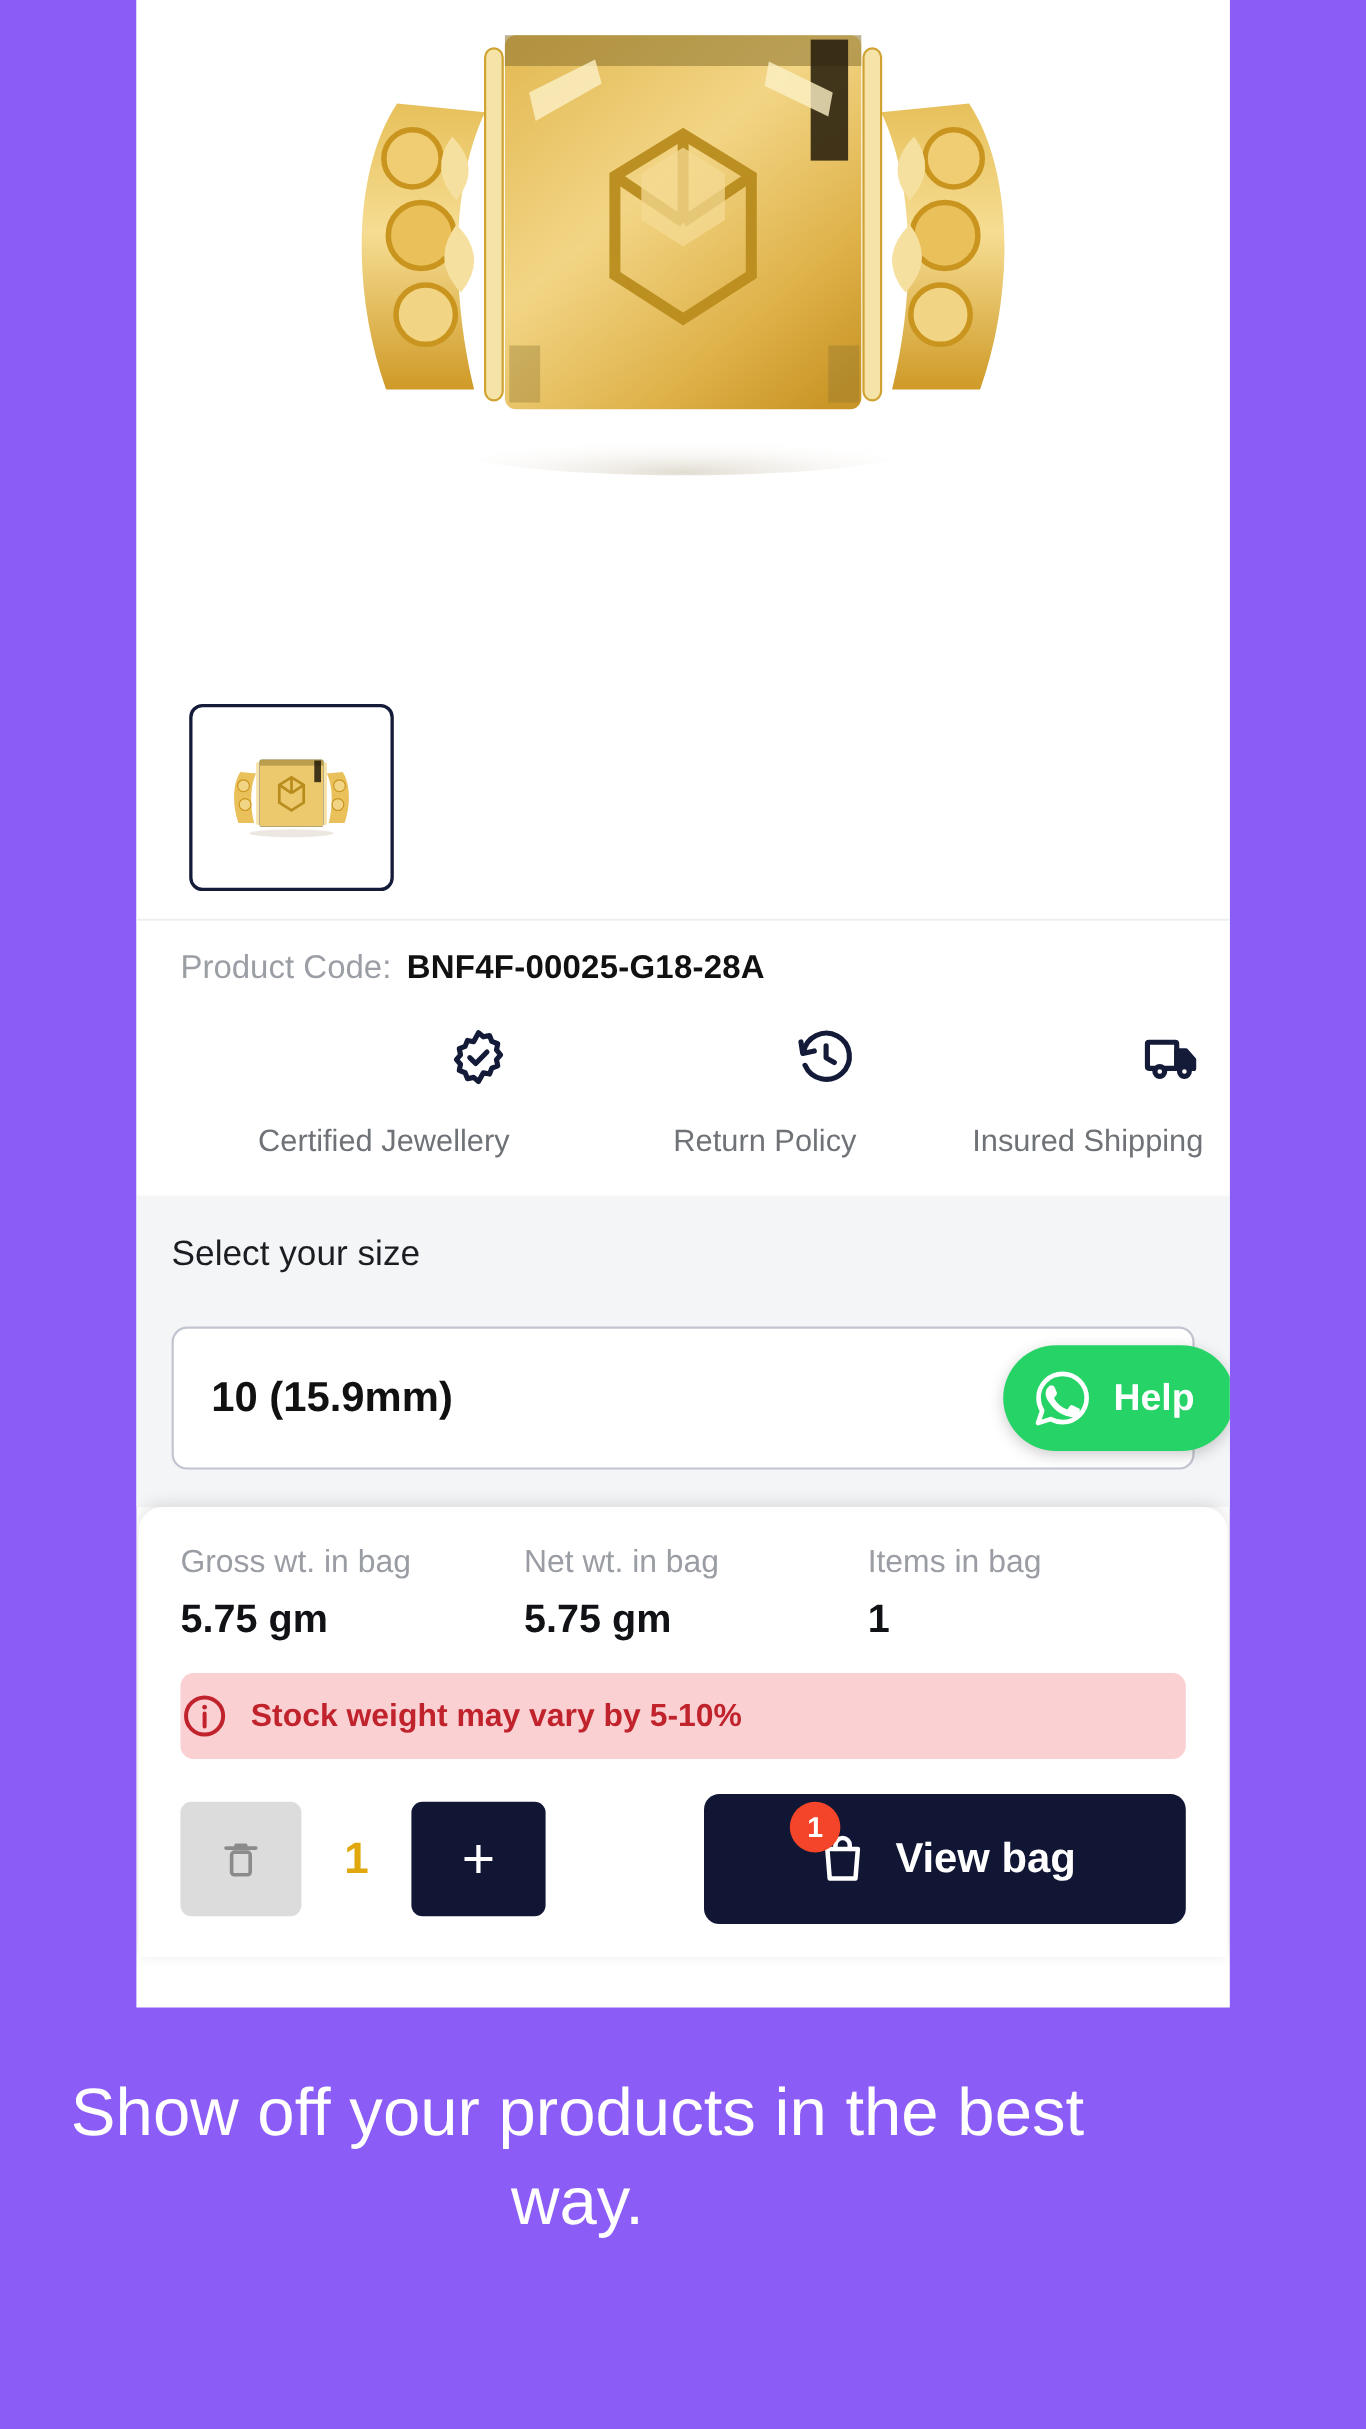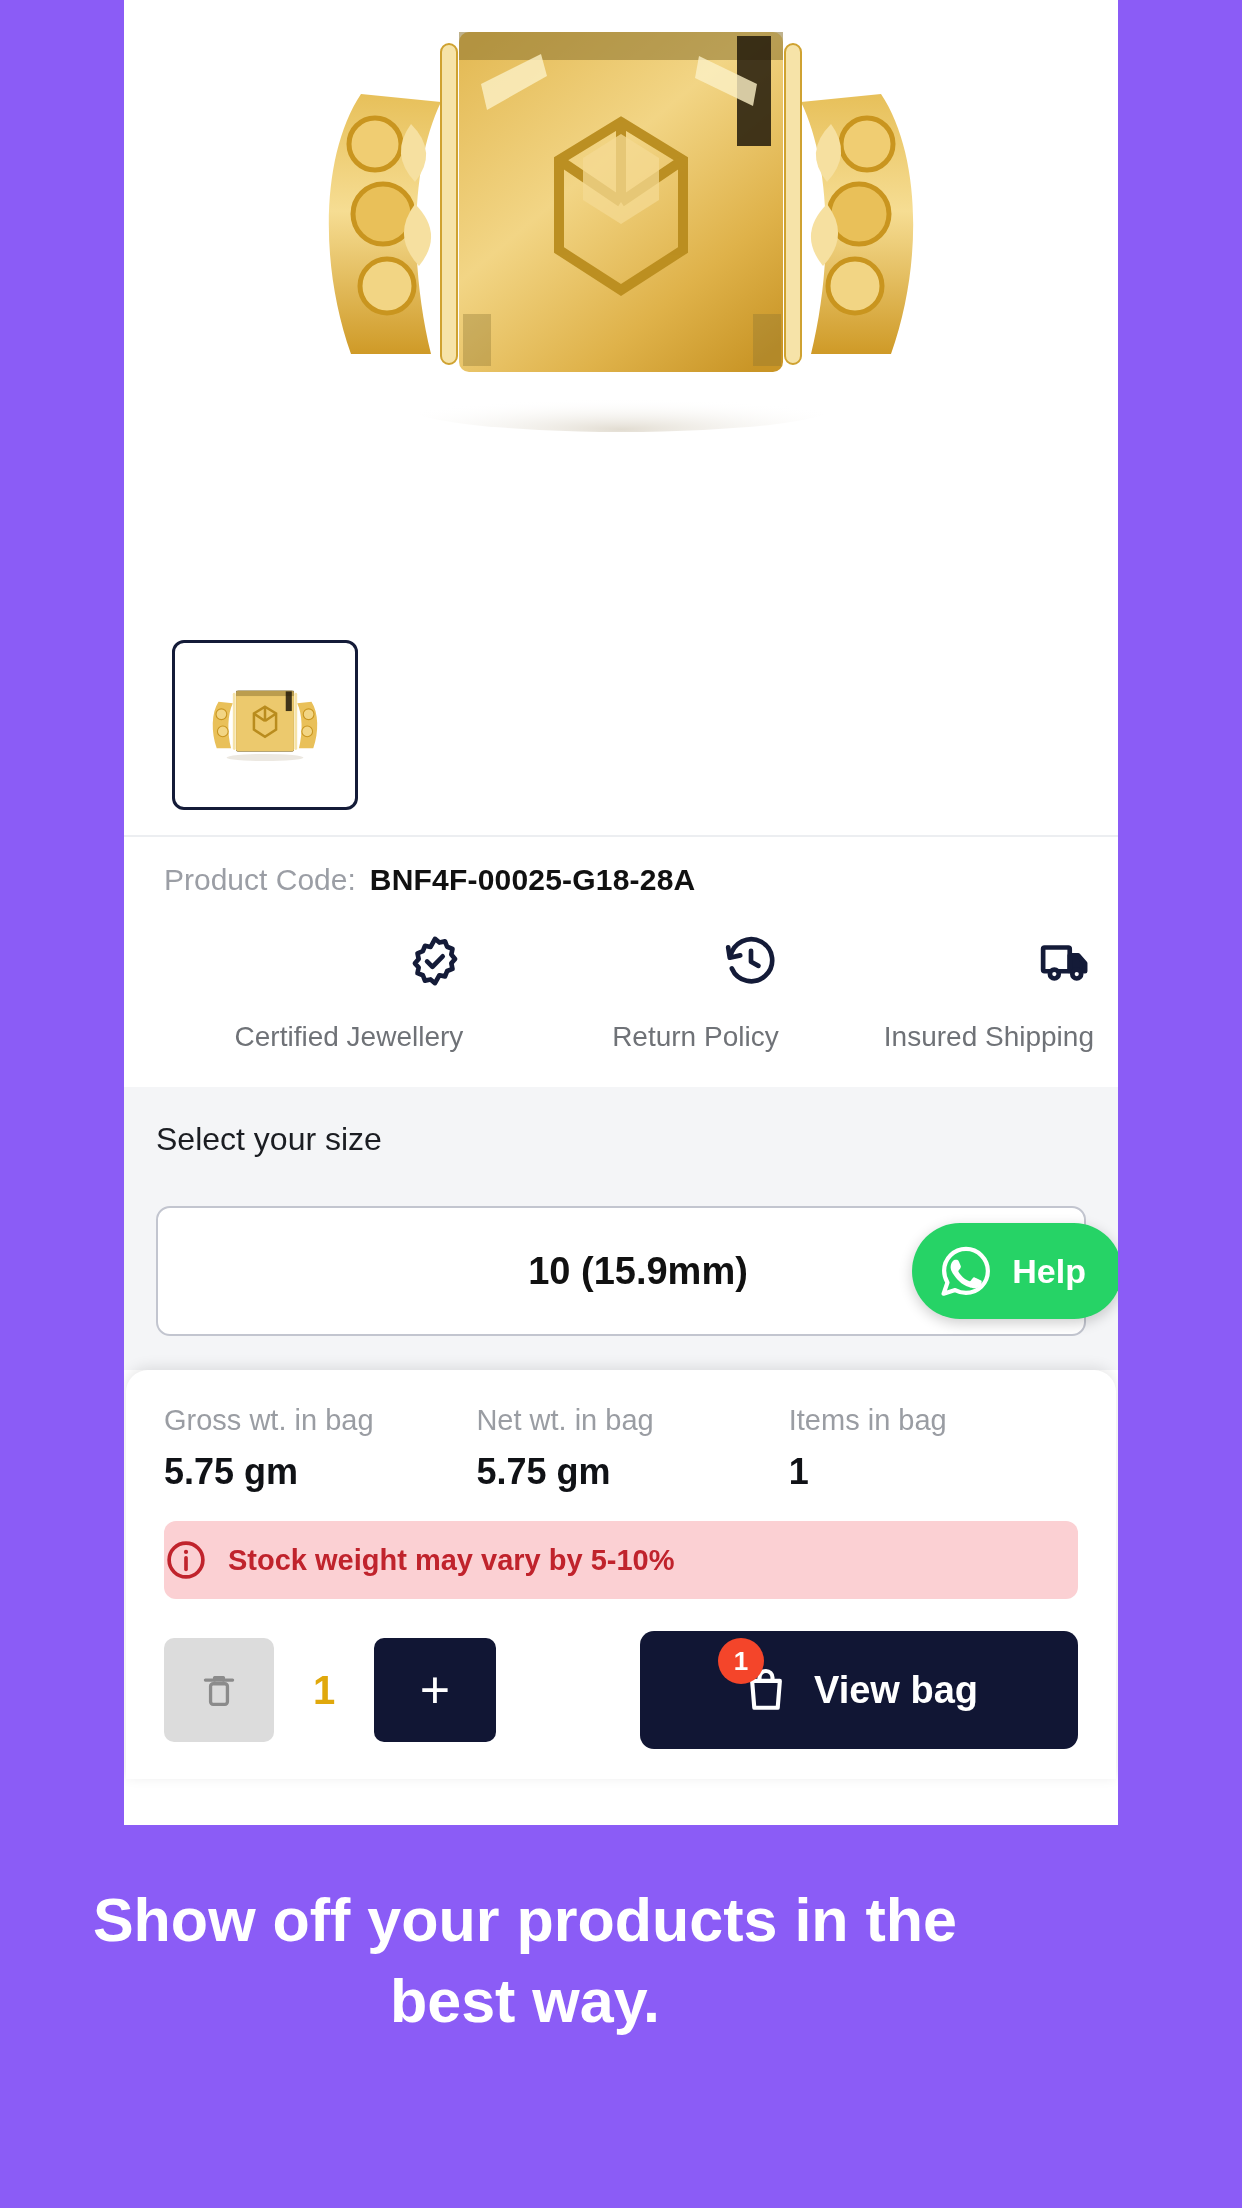--- a/index.html
+++ b/index.html
@@ -111,21 +111,20 @@
   }
   .size-control {
     position: relative;
     height: 130px;
     background: #ffffff;
     border: 2px solid #c2c5cf;
     border-radius: 14px;
     display: flex;
     align-items: center;
     padding-left: 34px;
-    justify-content: center;
   }
   .size-value {
     font-size: 38px;
     font-weight: bold;
     color: #111111;
   }
 
   .help-btn {
     position: absolute;
     right: -38px;
@@ -273,21 +272,20 @@
   .caption {
     position: absolute;
     left: 0;
     top: 1880px;
     width: 1050px;
     text-align: center;
     color: #ffffff;
     font-size: 61px;
     line-height: 1.32;
     padding: 0 48px;
-    font-weight: bold;
   }
 </style>
 </head>
 <body>
 
 <div class="app-screen">
 
   <div class="hero">
     <svg class="ring-art" width="660" height="420" viewBox="0 0 660 420">
       <defs>

